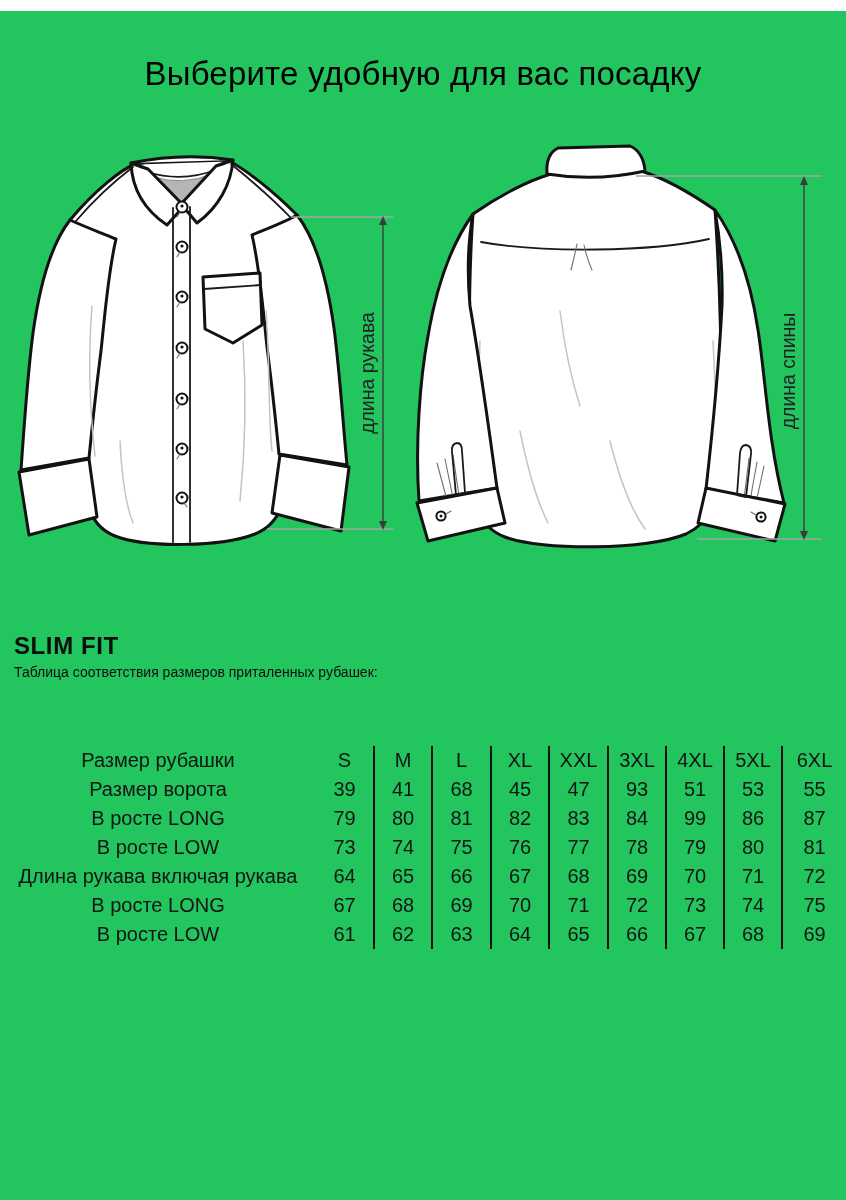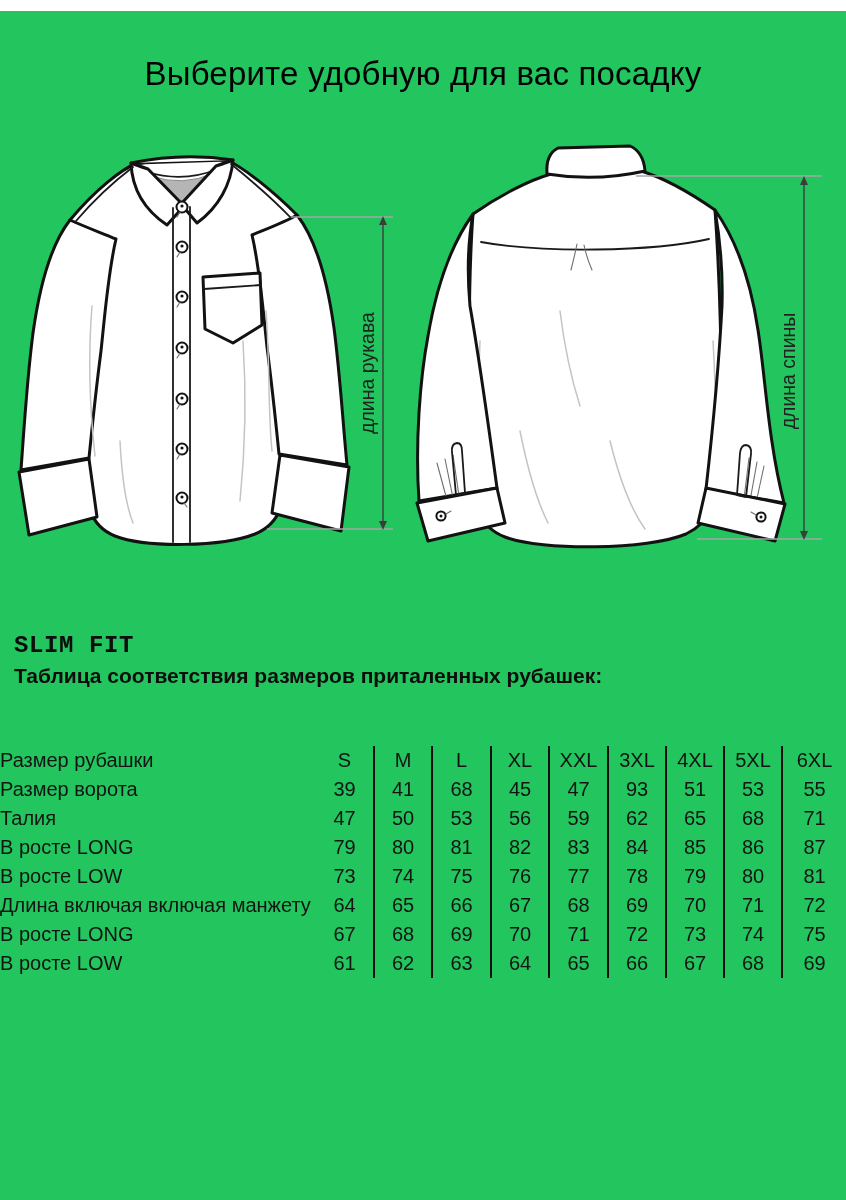--- a/index.html
+++ b/index.html
@@ -9,33 +9,33 @@
     font-family:"Liberation Sans", sans-serif; color:#111;
   }
   .title {
     position:absolute; top:44px; left:0; width:100%;
     text-align:center; font-size:33px; font-weight:400; margin:0;
     letter-spacing:0.2px; color:#000;
   }
   .figure-svg { position:absolute; left:0; top:0; }
   .fit-heading {
     position:absolute; top:621px; left:14px; margin:0;
-    font-size:24px; font-weight:700; letter-spacing:0.6px; color:#0d0d0d;font-family:Liberation Mono, monospace;
+    font-size:24px; font-weight:700; letter-spacing:0.6px; color:#0d0d0d;
   }
   .table-caption {
     position:absolute; top:653px; left:14px; margin:0;
-    font-size:21px; font-weight:700; color:#0d0d0d;
+    font-size:14px; font-weight:400; color:#0d0d0d;
   }
   table.size-table {
     position:absolute; top:735px; left:0; width:846px;
     border-collapse:collapse; table-layout:fixed;
     font-size:20px; color:#141414;
   }
   table.size-table td { height:29px; padding:0; vertical-align:middle; line-height:1.05; }
-  td.rowlabel { text-align:left; padding-left:14px; white-space:nowrap; }
+  td.rowlabel { text-align:center; padding-left:14px; white-space:nowrap; }
   td.val { text-align:center; }
   td.val + td.val { border-left:2px solid #101010; }
   .outline   { fill:#ffffff; stroke:#121212; stroke-width:3; stroke-linejoin:round; stroke-linecap:round; }
   .detail    { fill:none; stroke:#1a1a1a; stroke-width:1.8; stroke-linejoin:round; stroke-linecap:round; }
   .crease    { fill:none; stroke:#c4c4c4; stroke-width:1.5; stroke-linecap:round; }
   .finepleat { fill:none; stroke:#6f6f6f; stroke-width:1.1; stroke-linecap:round; }
   .guide     { stroke:#a6a6a6; stroke-width:1.4; }
   .measure   { stroke:#3c3c3c; stroke-width:1.4; }
   .mhead     { fill:#3c3c3c; }
   .mlabel    { font-family:"Liberation Sans",sans-serif; font-size:19.5px; fill:#222; text-anchor:middle; }
@@ -242,57 +242,45 @@
           <td class="val">41</td>
           <td class="val">68</td>
           <td class="val">45</td>
           <td class="val">47</td>
           <td class="val">93</td>
           <td class="val">51</td>
           <td class="val">53</td>
           <td class="val">55</td>
         </tr>
         <tr>
-          <td class="rowlabel">Талия</td>
-          <td class="val">47</td>
-          <td class="val">50</td>
-          <td class="val">53</td>
-          <td class="val">56</td>
-          <td class="val">59</td>
-          <td class="val">62</td>
-          <td class="val">65</td>
-          <td class="val">68</td>
-          <td class="val">71</td>
-        </tr>
-        <tr>
           <td class="rowlabel">В росте LONG</td>
           <td class="val">79</td>
           <td class="val">80</td>
           <td class="val">81</td>
           <td class="val">82</td>
           <td class="val">83</td>
           <td class="val">84</td>
-          <td class="val">85</td>
+          <td class="val">99</td>
           <td class="val">86</td>
           <td class="val">87</td>
         </tr>
         <tr>
           <td class="rowlabel">В росте LOW</td>
           <td class="val">73</td>
           <td class="val">74</td>
           <td class="val">75</td>
           <td class="val">76</td>
           <td class="val">77</td>
           <td class="val">78</td>
           <td class="val">79</td>
           <td class="val">80</td>
           <td class="val">81</td>
         </tr>
         <tr>
-          <td class="rowlabel">Длина включая включая манжету</td>
+          <td class="rowlabel">Длина рукава включая рукава</td>
           <td class="val">64</td>
           <td class="val">65</td>
           <td class="val">66</td>
           <td class="val">67</td>
           <td class="val">68</td>
           <td class="val">69</td>
           <td class="val">70</td>
           <td class="val">71</td>
           <td class="val">72</td>
         </tr>

